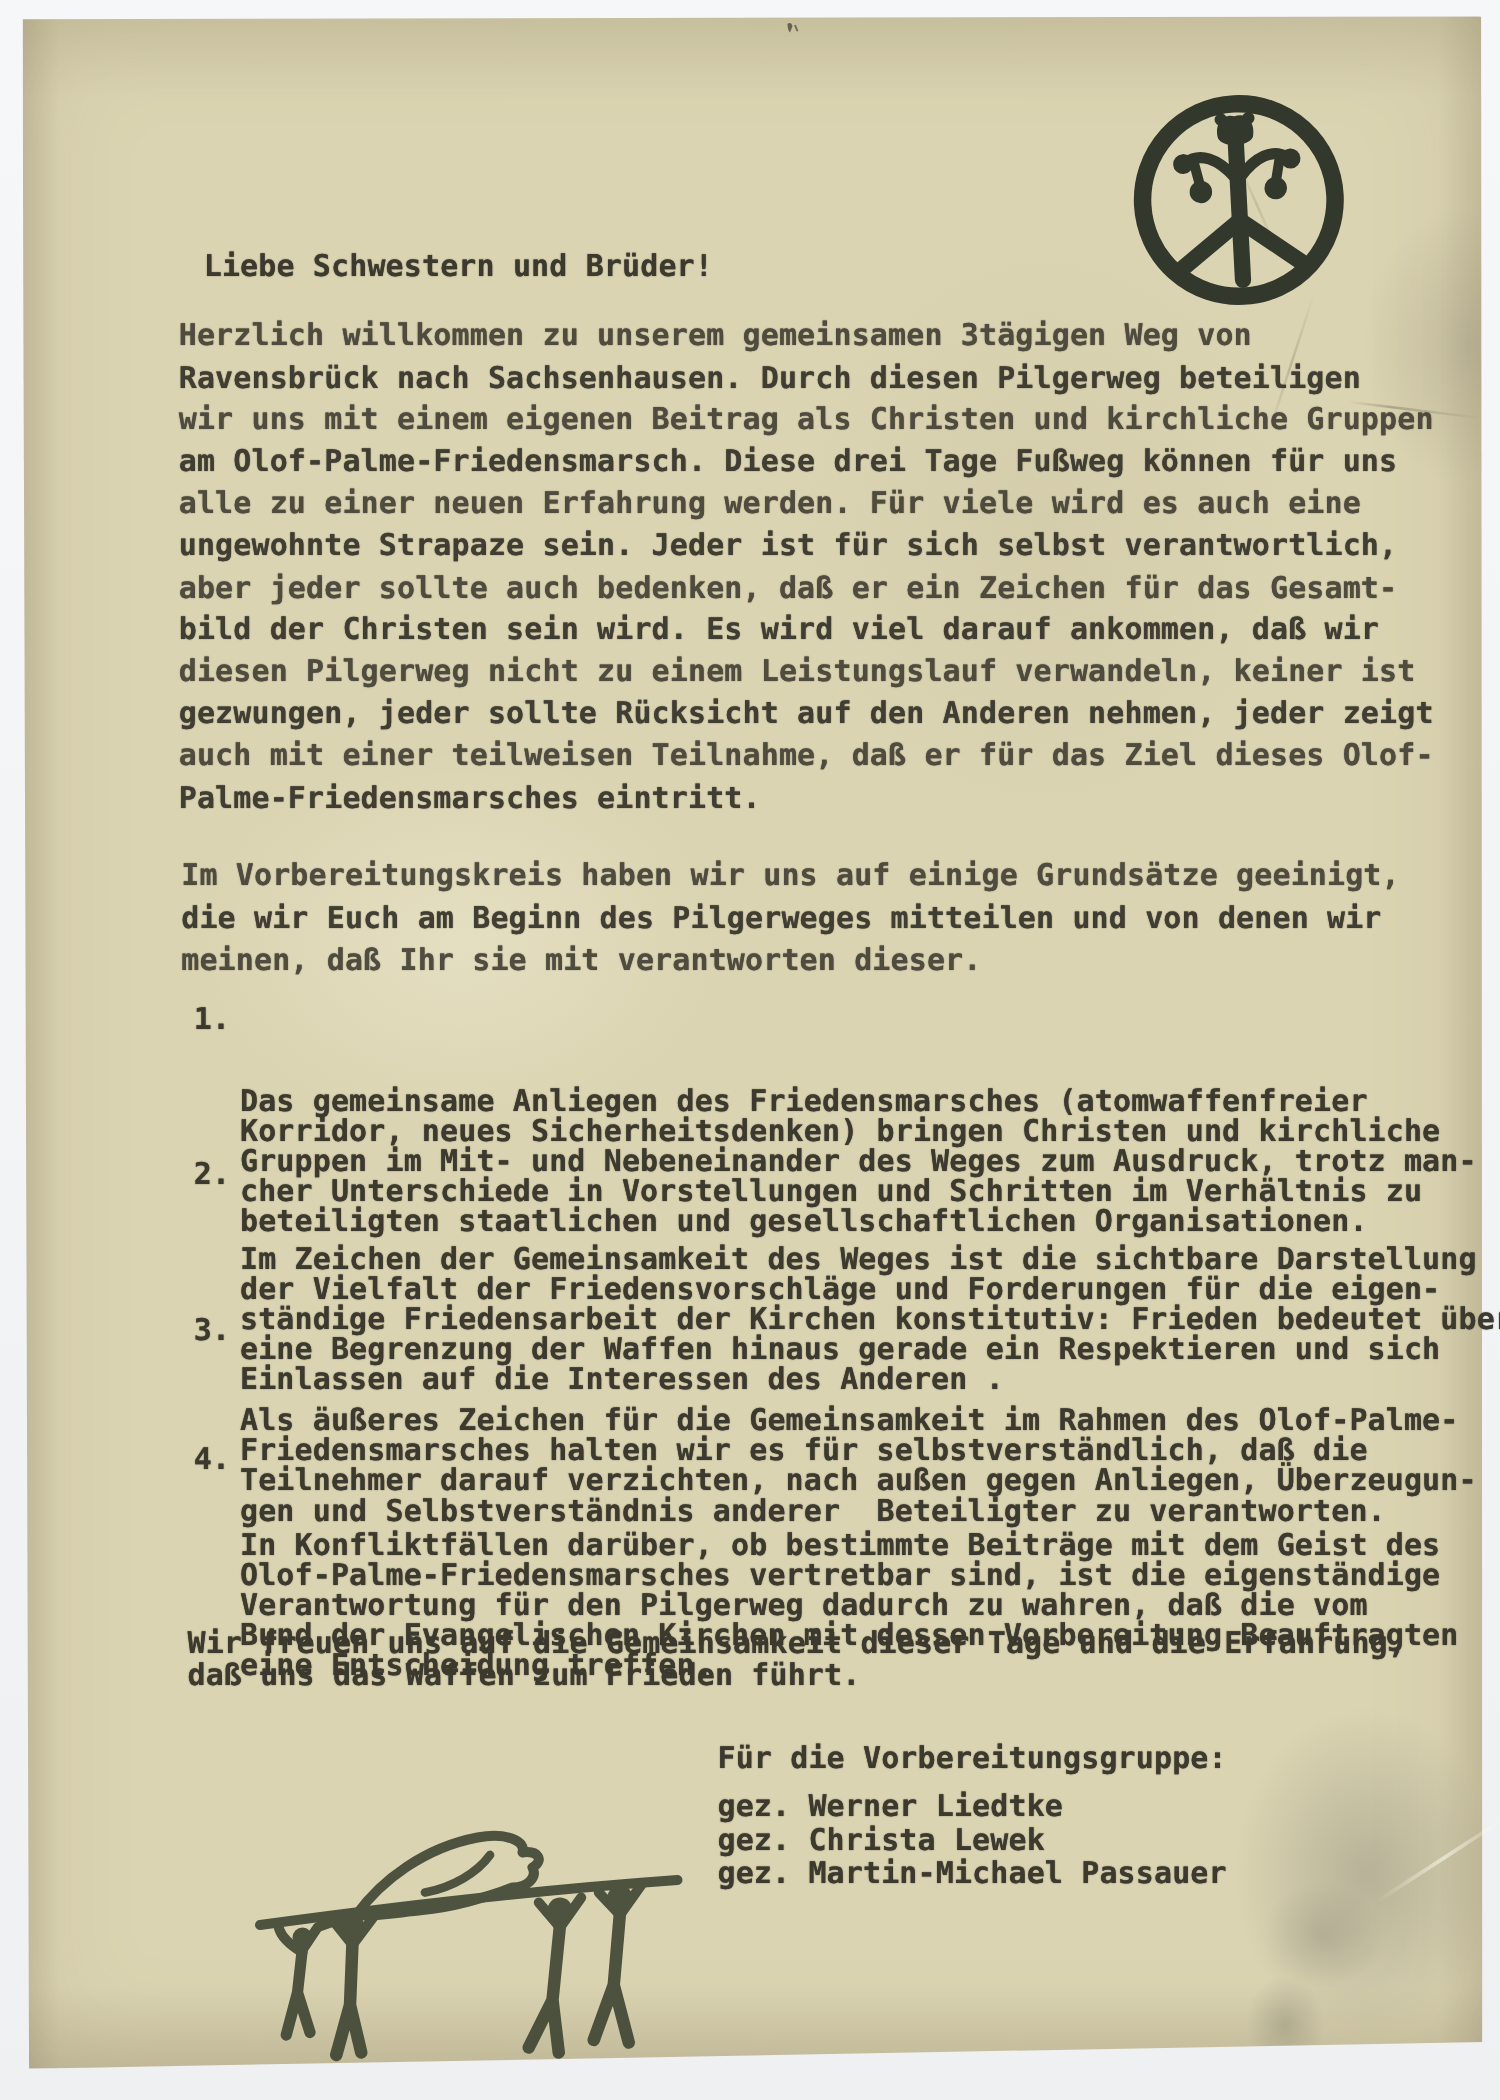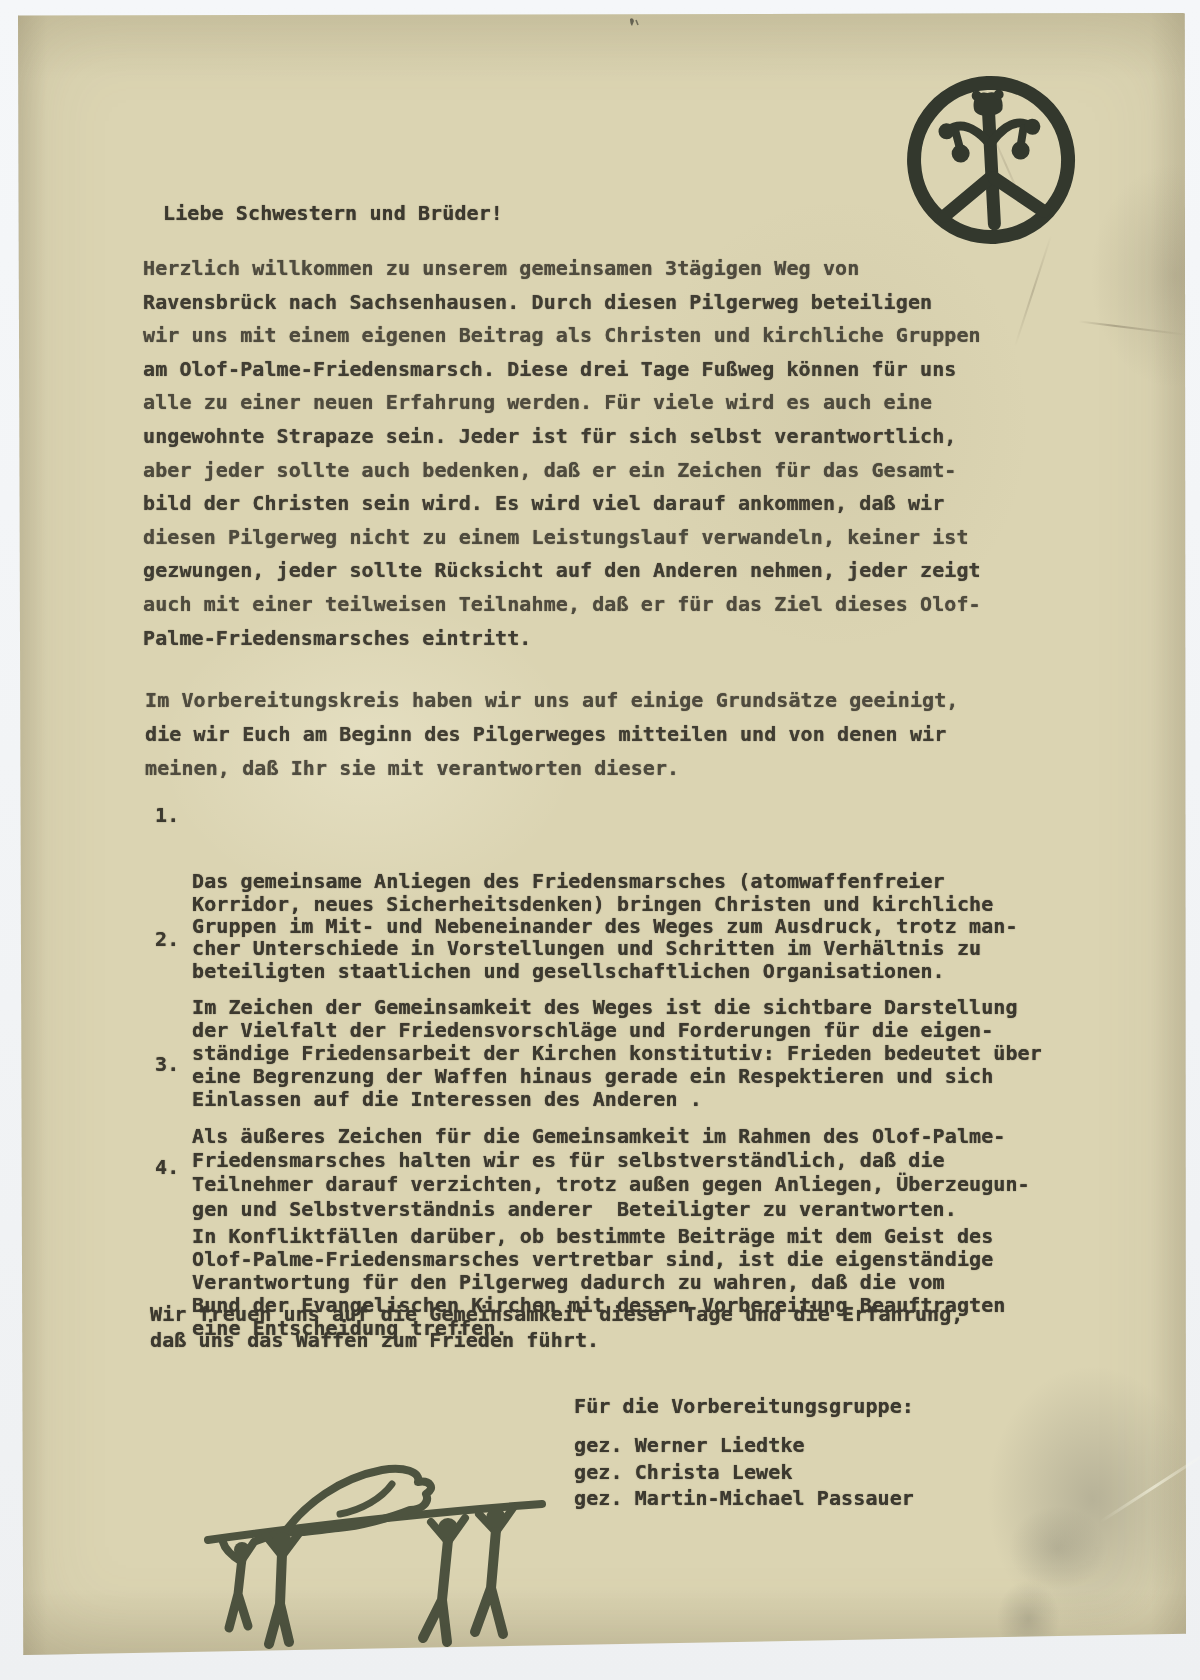--- a/index.html
+++ b/index.html
@@ -24,21 +24,21 @@
       linear-gradient(0deg, rgba(130,120,90,.22) 0%, rgba(130,120,90,0) 4%),
       #dbd4b2;
     box-shadow: 0 1px 7px rgba(60,60,60,.25), inset 0 0 90px rgba(120,110,80,.20);
     border-radius:3px;
     clip-path:polygon(0 0.15%, 99.9% 0, 100% 98.7%, 0.45% 100%);
   }
   .crease{position:absolute;border-radius:2px;}
   .tlayer{position:absolute;inset:0;}
   .tblock{
     position:absolute;white-space:pre;
-    font-size:20px;font-weight:700;letter-spacing:.1px;
+    font-size:24px;font-weight:700;letter-spacing:.1px;
     color:#3c392f;
     text-shadow:0 0 .7px rgba(62,58,46,.85), 0 0 1.6px rgba(70,66,52,.25);
   }
   .tblock .tline{min-height:1em;}
   .p1 .tline:nth-child(odd){opacity:.88;}
   .p1 .tline:nth-child(even){opacity:.97;}
   .list-item{padding-left:37px;}
   .list-item .num{position:absolute;left:0;top:1px;}
   .stamp{position:absolute;}
   .stamp svg{display:block;}
@@ -124,21 +124,21 @@
     <div class="lines"><div class="tline">Das gemeinsame Anliegen des Friedensmarsches (atomwaffenfreier</div><div class="tline">Korridor, neues Sicherheitsdenken) bringen Christen und kirchliche</div><div class="tline">Gruppen im Mit- und Nebeneinander des Weges zum Ausdruck, trotz man-</div><div class="tline">cher Unterschiede in Vorstellungen und Schritten im Verhältnis zu</div><div class="tline">beteiligten staatlichen und gesellschaftlichen Organisationen.</div></div>
   </div>
 
   <div class="tblock list-item" style="left:155px;top:927px;line-height:23px;">
     <span class="num">2.</span>
     <div class="lines"><div class="tline">Im Zeichen der Gemeinsamkeit des Weges ist die sichtbare Darstellung</div><div class="tline">der Vielfalt der Friedensvorschläge und Forderungen für die eigen-</div><div class="tline">ständige Friedensarbeit der Kirchen konstitutiv: Frieden bedeutet über</div><div class="tline">eine Begrenzung der Waffen hinaus gerade ein Respektieren und sich</div><div class="tline">Einlassen auf die Interessen des Anderen .</div></div>
   </div>
 
   <div class="tblock list-item" style="left:155px;top:1051px;line-height:24.3px;">
     <span class="num">3.</span>
-    <div class="lines"><div class="tline">Als äußeres Zeichen für die Gemeinsamkeit im Rahmen des Olof-Palme-</div><div class="tline">Friedensmarsches halten wir es für selbstverständlich, daß die</div><div class="tline">Teilnehmer darauf verzichten, trotz außen gegen Anliegen, Überzeugun-</div><div class="tline">gen und Selbstverständnis anderer  Beteiligter zu verantworten.</div></div>
+    <div class="lines"><div class="tline">Als äußeres Zeichen für die Gemeinsamkeit im Rahmen des Olof-Palme-</div><div class="tline">Friedensmarsches halten wir es für selbstverständlich, daß die</div><div class="tline">Teilnehmer darauf verzichten, nach außen gegen Anliegen, Überzeugun-</div><div class="tline">gen und Selbstverständnis anderer  Beteiligter zu verantworten.</div></div>
   </div>
 
   <div class="tblock list-item" style="left:155px;top:1155px;line-height:23.2px;">
     <span class="num">4.</span>
     <div class="lines"><div class="tline">In Konfliktfällen darüber, ob bestimmte Beiträge mit dem Geist des</div><div class="tline">Olof-Palme-Friedensmarsches vertretbar sind, ist die eigenständige</div><div class="tline">Verantwortung für den Pilgerweg dadurch zu wahren, daß die vom</div><div class="tline">Bund der Evangelischen Kirchen mit dessen Vorbereitung Beauftragten</div><div class="tline">eine Entscheidung treffen.</div></div>
   </div>
 
   <div class="tblock" style="left:150px;top:1302px;line-height:25.5px;"><div class="tline">Wir freuen uns auf die Gemeinsamkeit dieser Tage und die Erfahrung,</div><div class="tline">daß uns das Waffen zum Frieden führt.</div></div>
 
   <div class="tblock" style="left:574px;top:1396px;line-height:20px;">Für die Vorbereitungsgruppe:</div>

